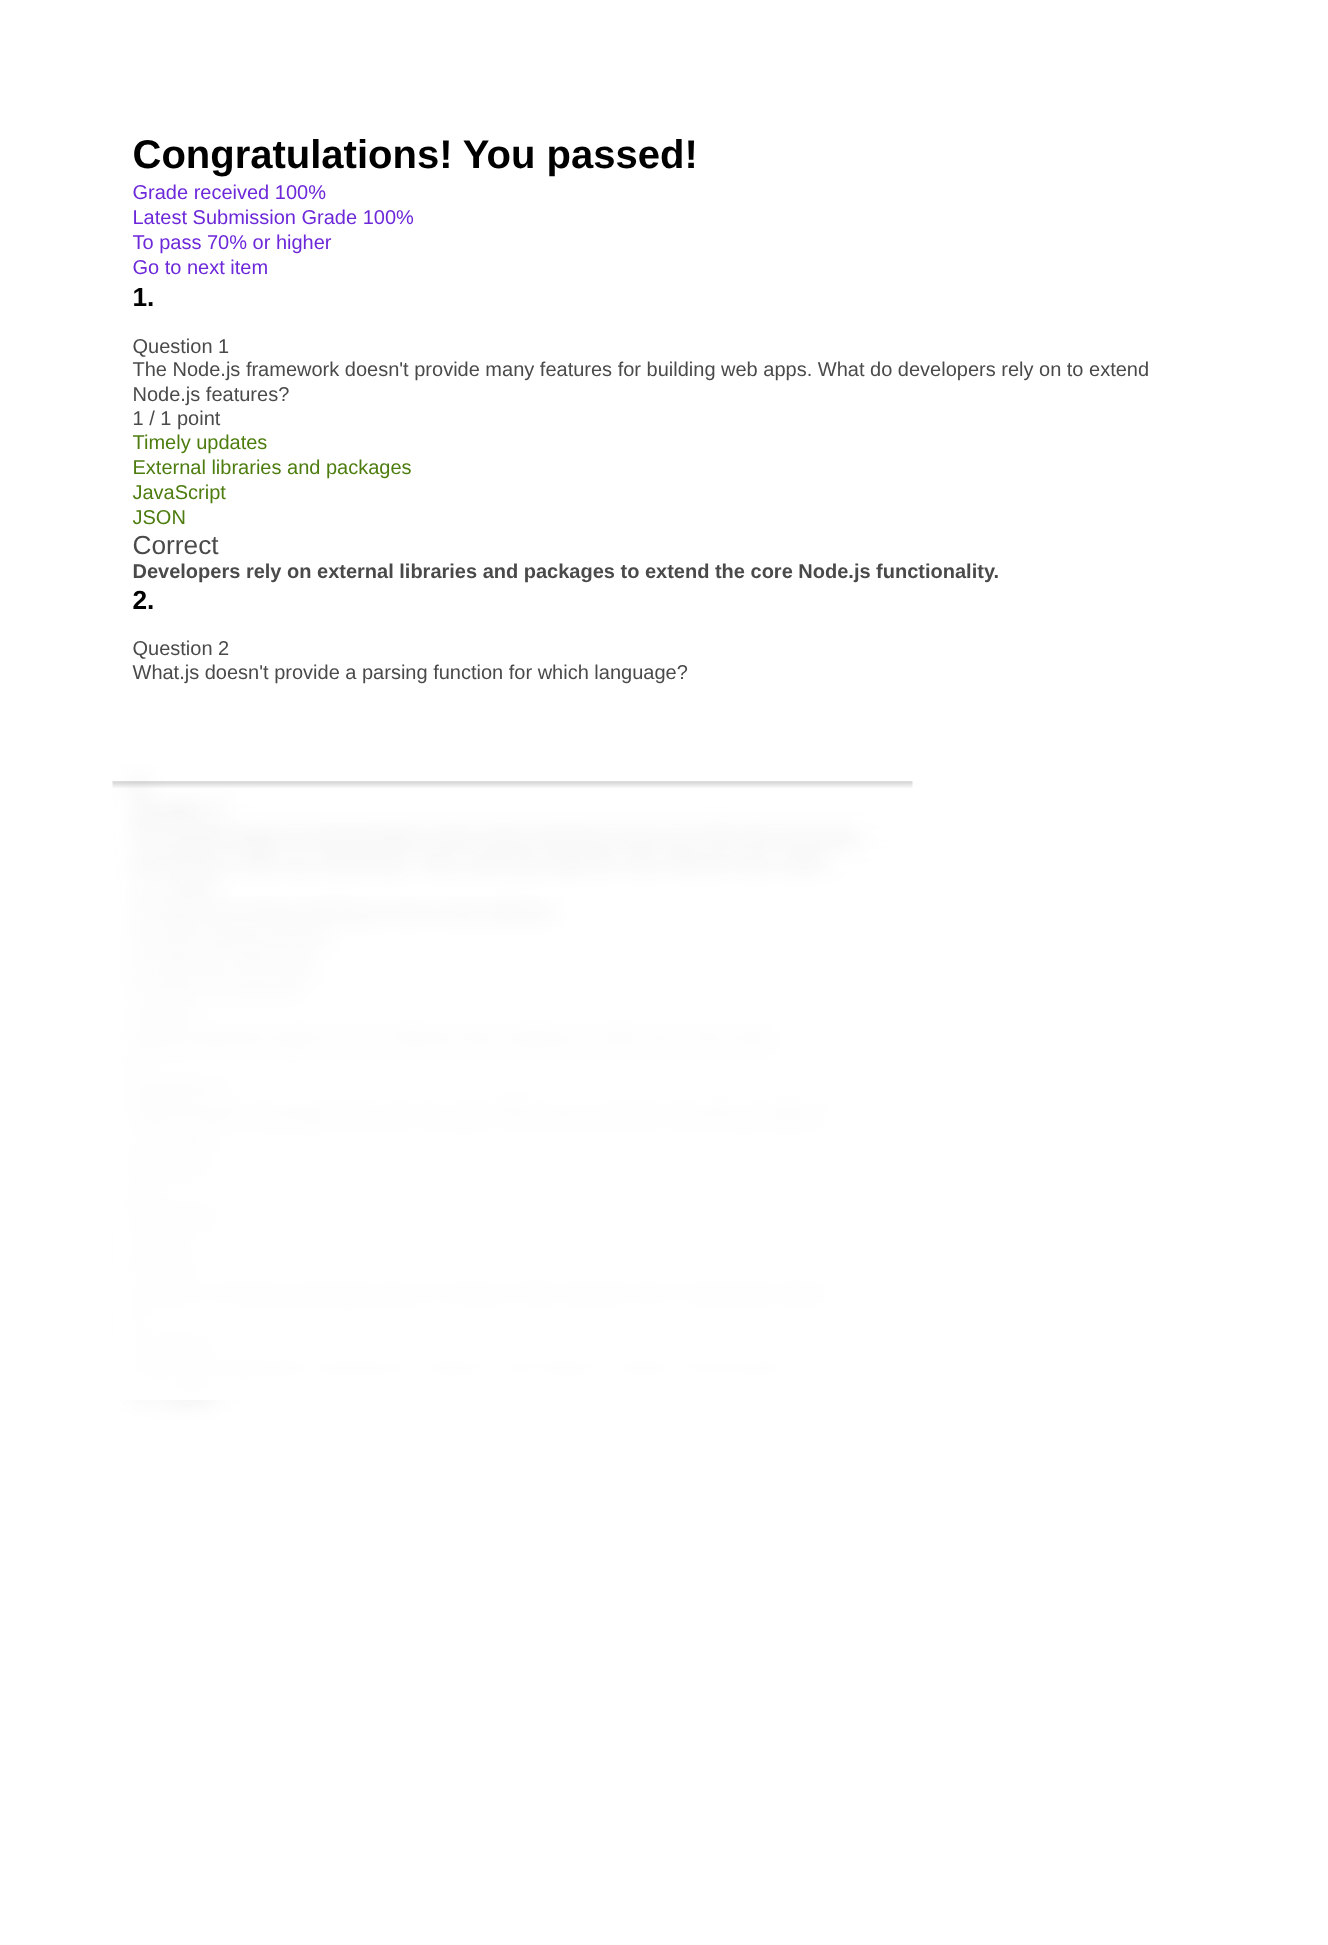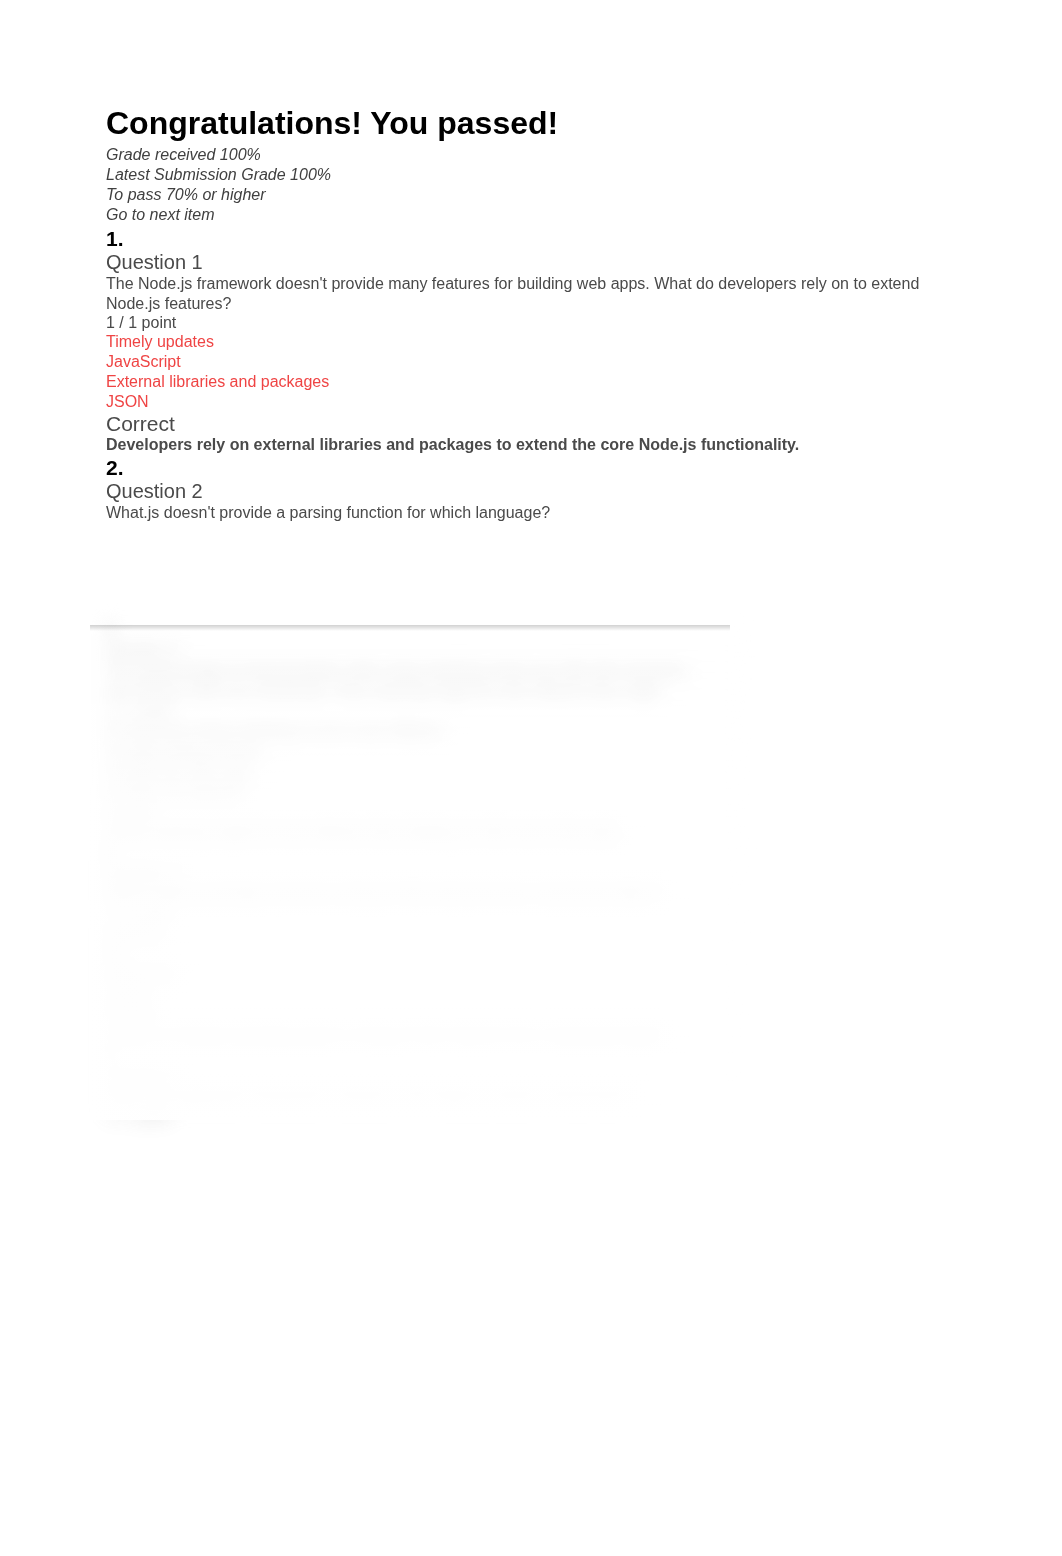--- a/index.html
+++ b/index.html
@@ -20,46 +20,46 @@
     }
     h1.title {
       font-size: 32px;
       font-weight: bold;
       color: #000;
       margin-bottom: 3px;
     }
     .meta {
       font-size: 16px;
       line-height: 1.25;
-      color: #404040;
-      font-style: italic;
+      color: #6d28d9;
     }
     .qnum {
       font-size: 21px;
       font-weight: bold;
       color: #000;
       margin-top: 2px;
     }
     .qlabel {
-      font-size: 20px;
+      font-size: 16px;
       color: #4a4a4a;
+      margin-top: 18px;
     }
     .qtext {
       font-size: 16px;
       color: #4a4a4a;
       line-height: 1.25;
       max-width: 840px;
     }
     .points {
       font-size: 16px;
       color: #4a4a4a;
     }
     .option {
       font-size: 16px;
-      color: #ef4444;
+      color: #4d7c0f;
       line-height: 1.25;
     }
     .correct {
       font-size: 21px;
       color: #4a4a4a;
     }
     .feedback {
       font-size: 16px;
       color: #4a4a4a;
       font-weight: bold;
@@ -125,22 +125,22 @@
   </div>
   <div class="meta">
     <span>Go to next item</span>
   </div>
 
   <div class="qnum">1.</div>
   <div class="qlabel">Question 1</div>
   <div class="qtext">The Node.js framework doesn't provide many features for building web apps. What do developers rely on to extend Node.js features?</div>
   <div class="points">1 / 1 point</div>
   <div class="option">Timely updates</div>
+  <div class="option">External libraries and packages</div>
   <div class="option">JavaScript</div>
-  <div class="option">External libraries and packages</div>
   <div class="option">JSON</div>
   <div class="correct">Correct</div>
   <div class="feedback">Developers rely on external libraries and packages to extend the core Node.js functionality.</div>
 
   <div class="qnum">2.</div>
   <div class="qlabel">Question 2</div>
   <div class="qtext">What.js doesn't provide a parsing function for which language?</div>
 </div>
 
 <div class="shadow-strip-top"></div>

